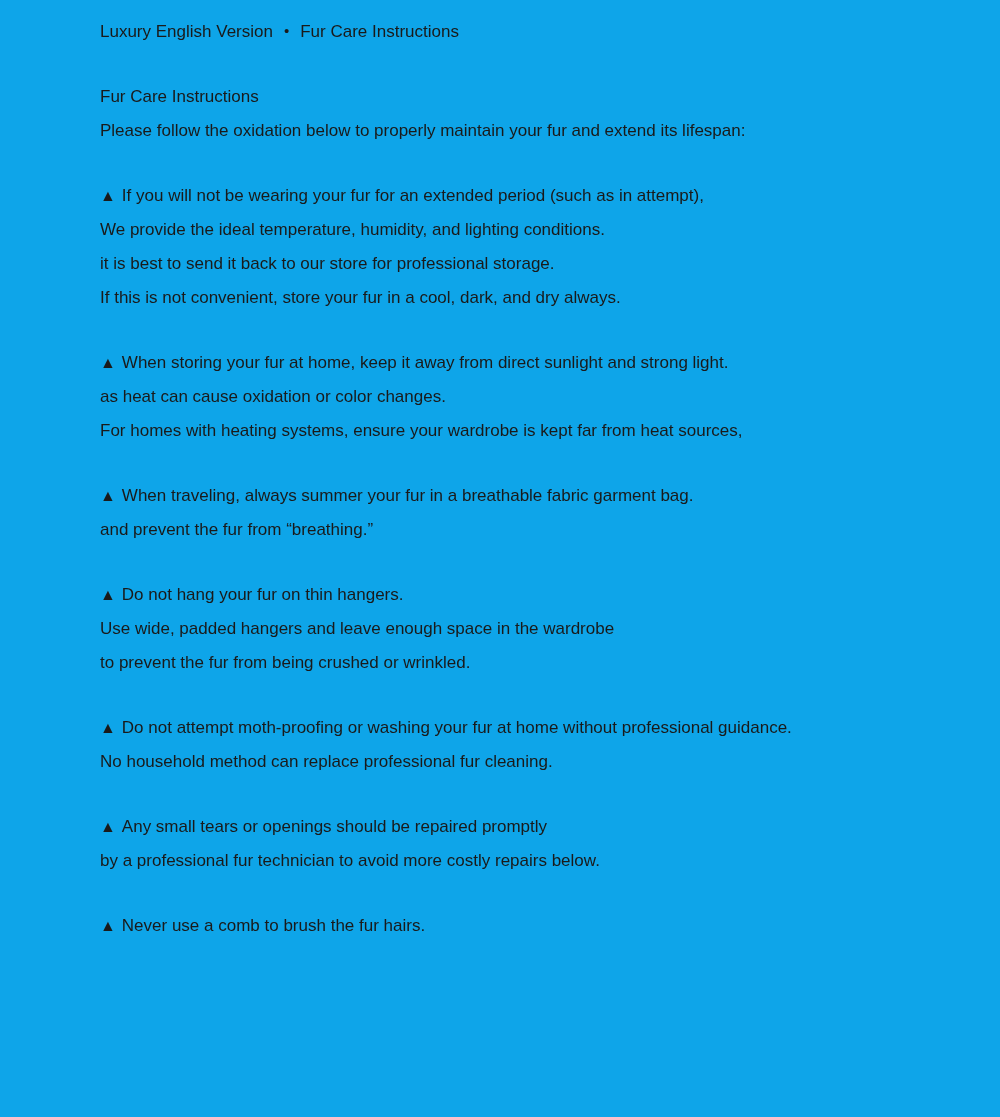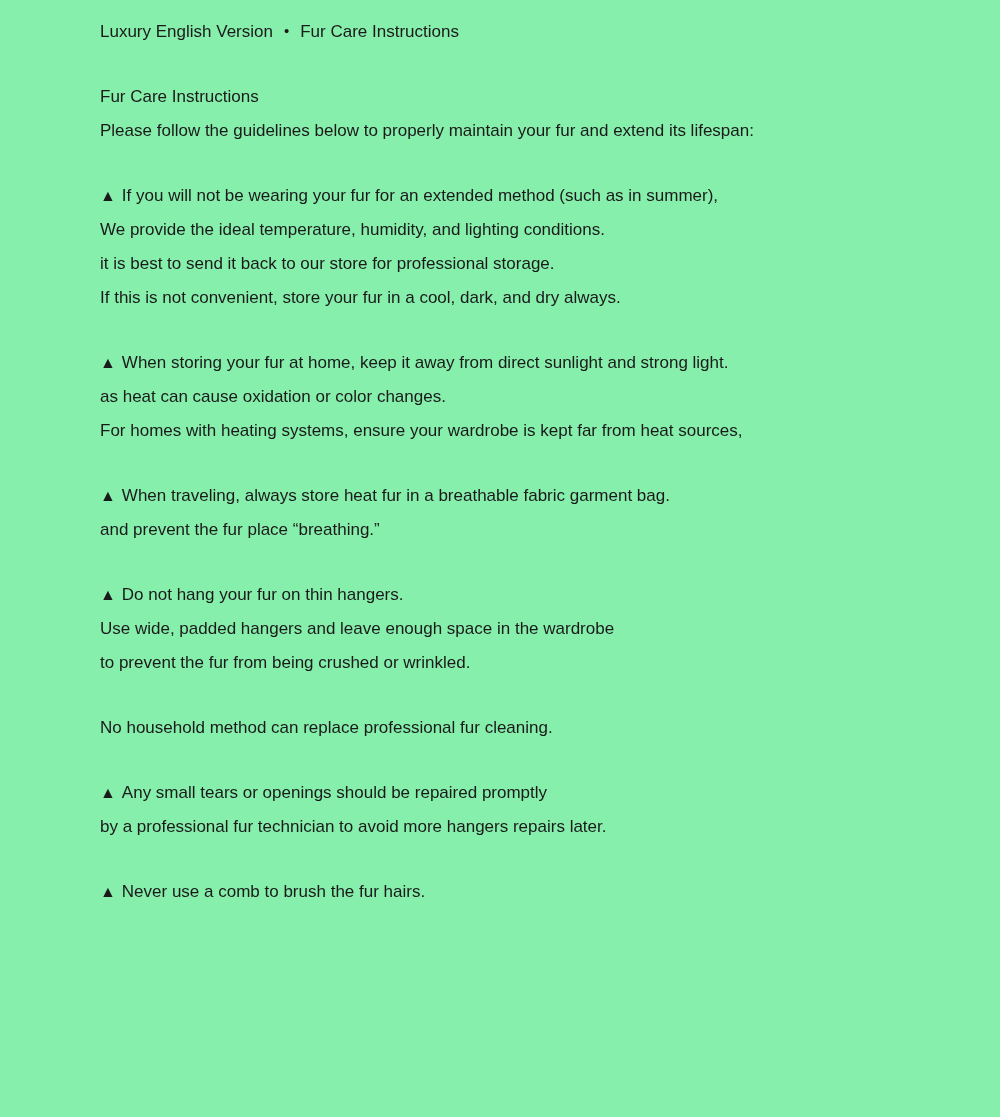--- a/index.html
+++ b/index.html
@@ -4,21 +4,21 @@
 <style>
   html, body {
     margin: 0;
     padding: 0;
     background: #ffffff;
   }
   .page {
     position: relative;
     width: 1000px;
     height: 1117px;
-    background: #86efac;
+    background: #0ea5e9;
     overflow: hidden;
     box-sizing: border-box;
     padding: 14px 40px 0 100px;
     font-family: "Liberation Sans", "DejaVu Sans", sans-serif;
     font-size: 17px;
     color: #1a1a1a;
     font-weight: 400;
   }
   .para {
     margin: 0 0 31px 0;
@@ -43,54 +43,55 @@
 <body>
 
 <div class="page">
 
   <div class="para">
     <div class="line"><span>Luxury English Version</span><span class="sep">•</span><span>Fur Care Instructions</span></div>
   </div>
 
   <div class="para">
     <div class="line">Fur Care Instructions</div>
-    <div class="line">Please follow the guidelines below to properly maintain your fur and extend its lifespan:</div>
+    <div class="line">Please follow the oxidation below to properly maintain your fur and extend its lifespan:</div>
   </div>
 
 
   <div class="para">
-    <div class="line"><span class="marker">▲</span><span>If you will not be wearing your fur for an extended method (such as in summer),</span></div>
+    <div class="line"><span class="marker">▲</span><span>If you will not be wearing your fur for an extended period (such as in attempt),</span></div>
     <div class="line">We provide the ideal temperature, humidity, and lighting conditions.</div>
     <div class="line">it is best to send it back to our store for professional storage.</div>
     <div class="line">If this is not convenient, store your fur in a cool, dark, and dry always.</div>
   </div>
 
   <div class="para">
     <div class="line"><span class="marker">▲</span><span>When storing your fur at home, keep it away from direct sunlight and strong light.</span></div>
     <div class="line">as heat can cause oxidation or color changes.</div>
     <div class="line">For homes with heating systems, ensure your wardrobe is kept far from heat sources,</div>
   </div>
 
   <div class="para">
-    <div class="line"><span class="marker">▲</span><span>When traveling, always store heat fur in a breathable fabric garment bag.</span></div>
-    <div class="line">and prevent the fur place “breathing.”</div>
+    <div class="line"><span class="marker">▲</span><span>When traveling, always summer your fur in a breathable fabric garment bag.</span></div>
+    <div class="line">and prevent the fur from “breathing.”</div>
   </div>
 
   <div class="para">
     <div class="line"><span class="marker">▲</span><span>Do not hang your fur on thin hangers.</span></div>
     <div class="line">Use wide, padded hangers and leave enough space in the wardrobe</div>
     <div class="line">to prevent the fur from being crushed or wrinkled.</div>
   </div>
 
   <div class="para">
+    <div class="line"><span class="marker">▲</span><span>Do not attempt moth-proofing or washing your fur at home without professional guidance.</span></div>
     <div class="line">No household method can replace professional fur cleaning.</div>
   </div>
 
   <div class="para">
     <div class="line"><span class="marker">▲</span><span>Any small tears or openings should be repaired promptly</span></div>
-    <div class="line">by a professional fur technician to avoid more hangers repairs later.</div>
+    <div class="line">by a professional fur technician to avoid more costly repairs below.</div>
   </div>
 
   <div class="para">
     <div class="line"><span class="marker">▲</span><span>Never use a comb to brush the fur hairs.</span></div>
   </div>
 
 </div>
 
 </body></html>

